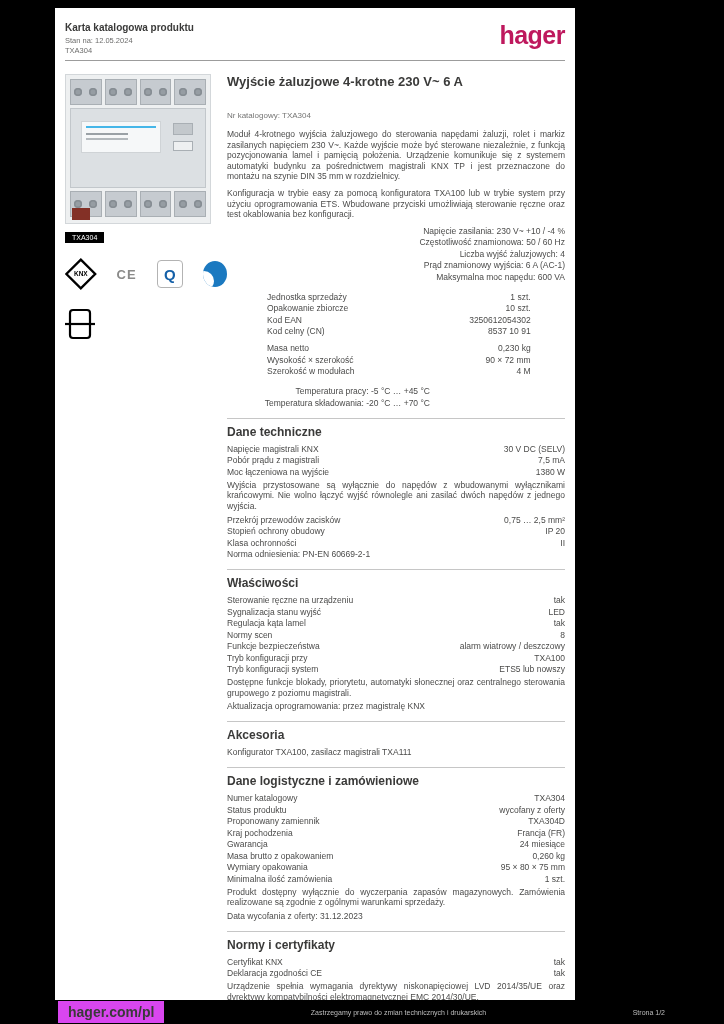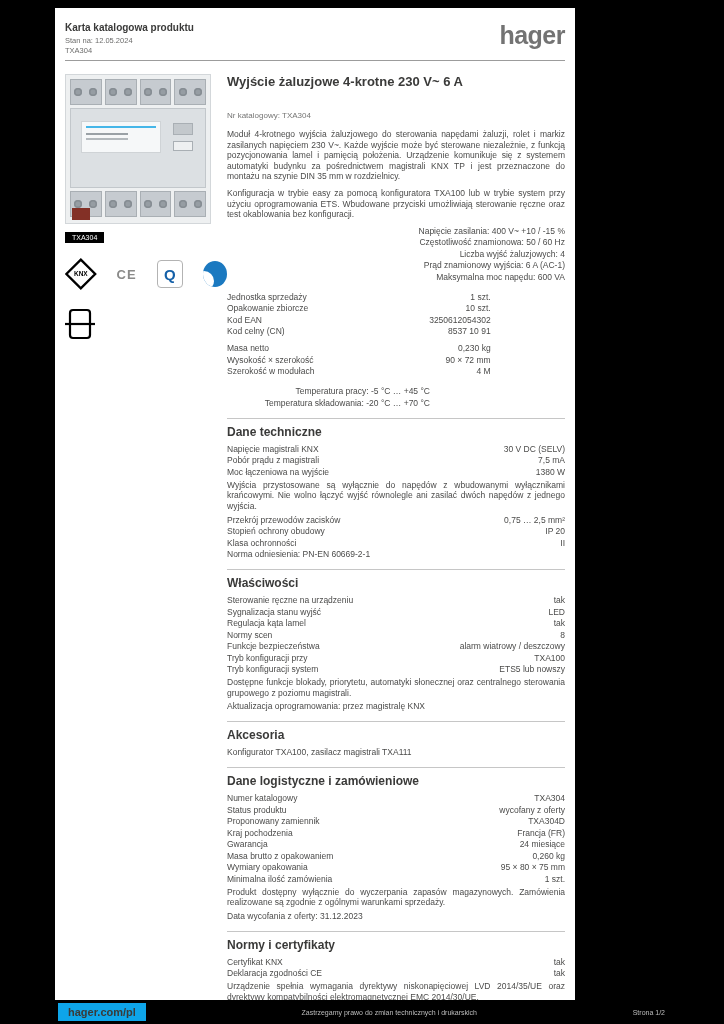--- a/index.html
+++ b/index.html
@@ -8,21 +8,21 @@
     font-family:"Liberation Sans",sans-serif;color:#4b4b4a;
   }
   .page{
     position:absolute;left:55px;top:8px;width:520px;height:992px;
     background:#fff;box-sizing:border-box;padding:14px 10px 0 10px;overflow:hidden;
   }
   
   .hdr{display:flex;justify-content:space-between;align-items:flex-start;}
   .hdr-title{font-size:10px;font-weight:bold;color:#3a3a39;margin-bottom:3px;}
   .hdr-sub{font-size:7.5px;color:#6c6c6b;line-height:9.5px;}
-  .logo{font-size:25px;font-weight:bold;color:#737373;line-height:26px;letter-spacing:-0.5px;}
+  .logo{font-size:25px;font-weight:bold;color:#be185d;line-height:26px;letter-spacing:-0.5px;}
   .hdr-rule{border-bottom:1px solid #9c9c9c;margin-top:5px;}
   
   .content{display:flex;margin-top:13px;}
   .leftcol{width:162px;flex:none;}
   .rightcol{flex:1;min-width:0;}
   
   .device{width:146px;height:150px;background:#eef0f1;border:1px solid #d3d7da;
     box-sizing:border-box;padding:4px;position:relative;}
   .term-row{display:flex;gap:3px;}
   .term{flex:1;height:26px;background:#c6cbd0;border:1px solid #a9afb4;
@@ -47,30 +47,30 @@
   .bluecircle::after{content:"";position:absolute;width:20px;height:20px;border-radius:50%;background:#fff;left:-9px;top:10px;}
   .din{margin-top:16px;}
   
   .title{font-size:13px;font-weight:bold;color:#3a3a39;margin:0 0 22px;}
   .ref{font-size:8px;color:#757574;margin-bottom:9px;}
   .desc{font-size:8.5px;line-height:10.6px;text-align:justify;margin:0 0 6px;}
   .spec-line{font-size:8.5px;line-height:10px;text-align:right;margin:1.5px 0;}
   #right-specs{margin:6px 0 10px;}
   .kv{display:flex;justify-content:space-between;font-size:8.5px;line-height:10px;margin:1.5px 0;}
   .kv .v{text-align:right;white-space:nowrap;padding-left:8px;}
-  #order-info,#dims{width:78%;}
+  #order-info,#dims{width:78%;margin-left:40px;}
   #dims{margin-top:7px;}
   .temp{margin-top:10px;padding-right:135px;}
   .section{border-top:1px solid #c6c6c6;margin-top:10px;padding-top:6px;}
   .section h2{font-size:12px;font-weight:bold;color:#3a3a39;margin:0 0 5px;}
   .note{font-size:8.5px;line-height:10.6px;text-align:justify;margin:3px 0;}
   .line{font-size:8.5px;line-height:10px;margin:1.5px 0;}
   
   .footer{position:absolute;left:55px;right:55px;top:1002px;height:20px;display:flex;align-items:center;}
-  .site-box{background:#0ea5e9;color:#3a3a39;font-size:11px;font-weight:bold;padding:3px 10px;margin-left:3px;cursor:pointer;}
+  .site-box{background:#d946ef;color:#3a3a39;font-size:14px;font-weight:bold;padding:3px 10px;margin-left:3px;cursor:pointer;}
   .footer-center{flex:1;text-align:center;color:#bdbdbd;font-size:7px;}
   .footer-right{color:#bdbdbd;font-size:7px;margin-right:4px;}
 </style>
 </head>
 <body>
 
 <div class="page">
 
   <div class="hdr">
     <div>
@@ -146,21 +146,21 @@
         </svg>
       </div>
     </div>
 
     <div class="rightcol">
       <h1 class="title">Wyjście żaluzjowe 4-krotne 230 V~ 6 A</h1>
       <div class="ref">Nr katalogowy: TXA304</div>
       <p class="desc">Moduł 4-krotnego wyjścia żaluzjowego do sterowania napędami żaluzji, rolet i markiz zasilanych napięciem 230 V~. Każde wyjście może być sterowane niezależnie, z funkcją pozycjonowania lamel i pamięcią położenia. Urządzenie komunikuje się z systemem automatyki budynku za pośrednictwem magistrali KNX TP i jest przeznaczone do montażu na szynie DIN 35 mm w rozdzielnicy.</p>
       <p class="desc">Konfiguracja w trybie easy za pomocą konfiguratora TXA100 lub w trybie system przy użyciu oprogramowania ETS. Wbudowane przyciski umożliwiają sterowanie ręczne oraz test okablowania bez konfiguracji.</p>
       <div id="right-specs">
-          <div class="spec-line">Napięcie zasilania: 400 V~ +10 / -15 %</div>
+          <div class="spec-line">Napięcie zasilania: 230 V~ +10 / -4 %</div>
           <div class="spec-line">Częstotliwość znamionowa: 50 / 60 Hz</div>
           <div class="spec-line">Liczba wyjść żaluzjowych: 4</div>
           <div class="spec-line">Prąd znamionowy wyjścia: 6 A (AC-1)</div>
           <div class="spec-line">Maksymalna moc napędu: 600 VA</div>
         </div>
       <div id="order-info">
           <div class="kv">
             <span class="k">Jednostka sprzedaży</span>
             <span class="v">1 szt.</span>
           </div>

